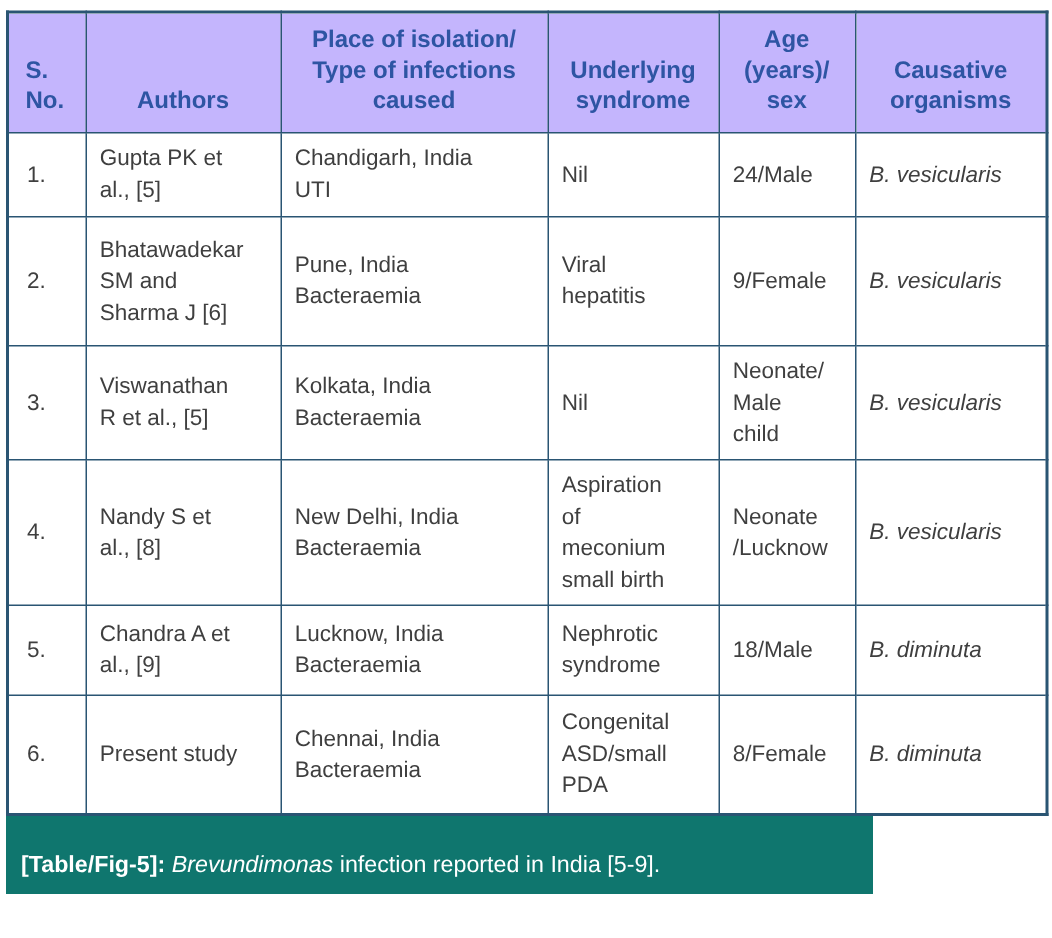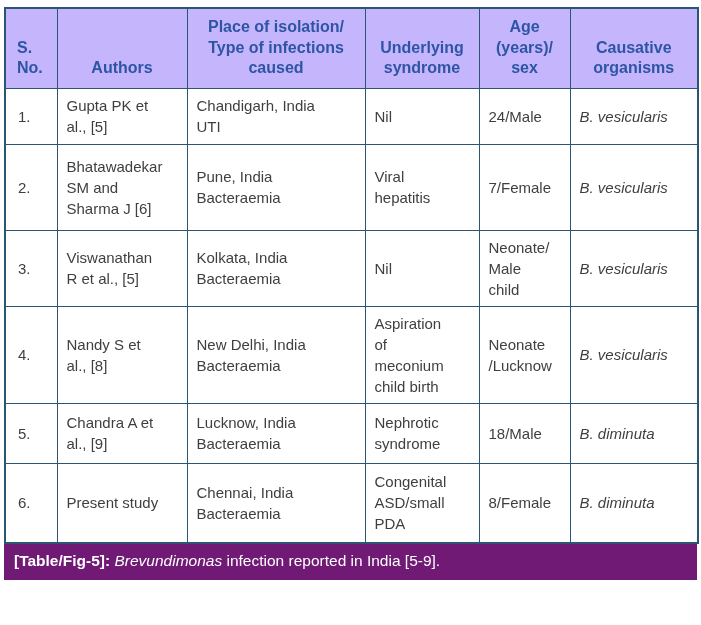--- a/index.html
+++ b/index.html
@@ -50,26 +50,26 @@
     text-align: left;
     padding: 6px 6px 6px 9px;
   }
   table.fig-table td.sno {
     padding-left: 12px;
   }
   table.fig-table td.organism {
     font-style: italic;
   }
   .caption-bar {
-    width: 693px;
+    width: 578px;
     box-sizing: border-box;
-    background: #701a75;
+    background: #0f766e;
     color: #ffffff;
     margin-top: 0px;
-    padding: 6px 10px 8px 10px;
+    padding: 22px 10px 8px 10px;
   }
   .cap-line {
     font-size: 15.5px;
     line-height: 1.45;
   }
   .cap-label {
     font-weight: bold;
   }
   .cap-italic {
     font-style: italic;
@@ -127,21 +127,21 @@
       </tr>
       <tr style="height:86px">
         <td class="sno">2.</td>
         <td>Bhatawadekar
 SM and
 Sharma J [6]</td>
         <td>Pune, India
 Bacteraemia</td>
         <td>Viral
 hepatitis</td>
-        <td>7/Female</td>
+        <td>9/Female</td>
         <td class="organism">B. vesicularis</td>
       </tr>
       <tr style="height:76px">
         <td class="sno">3.</td>
         <td>Viswanathan
 R et al., [5]</td>
         <td>Kolkata, India
 Bacteraemia</td>
         <td>Nil</td>
         <td>Neonate/
@@ -151,21 +151,21 @@
       </tr>
       <tr style="height:97px">
         <td class="sno">4.</td>
         <td>Nandy S et
 al., [8]</td>
         <td>New Delhi, India
 Bacteraemia</td>
         <td>Aspiration
 of
 meconium
-child birth</td>
+small birth</td>
         <td>Neonate
 /Lucknow</td>
         <td class="organism">B. vesicularis</td>
       </tr>
       <tr style="height:60px">
         <td class="sno">5.</td>
         <td>Chandra A et
 al., [9]</td>
         <td>Lucknow, India
 Bacteraemia</td>

